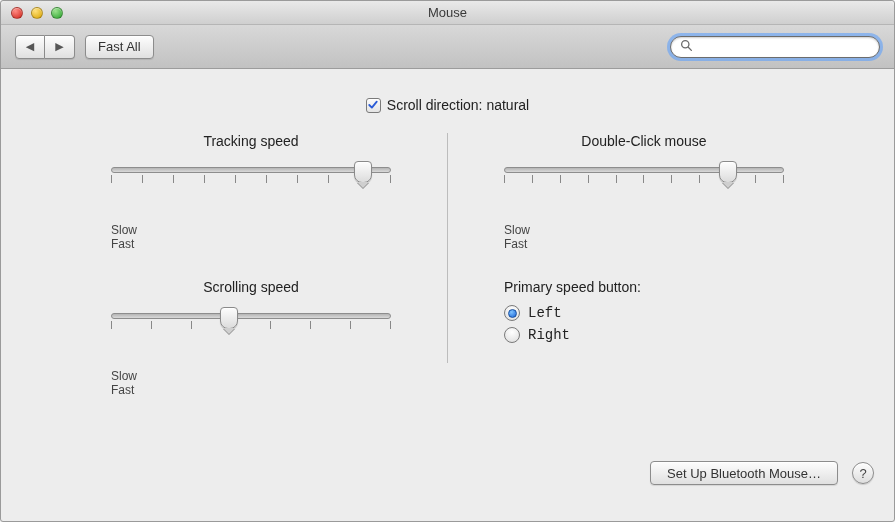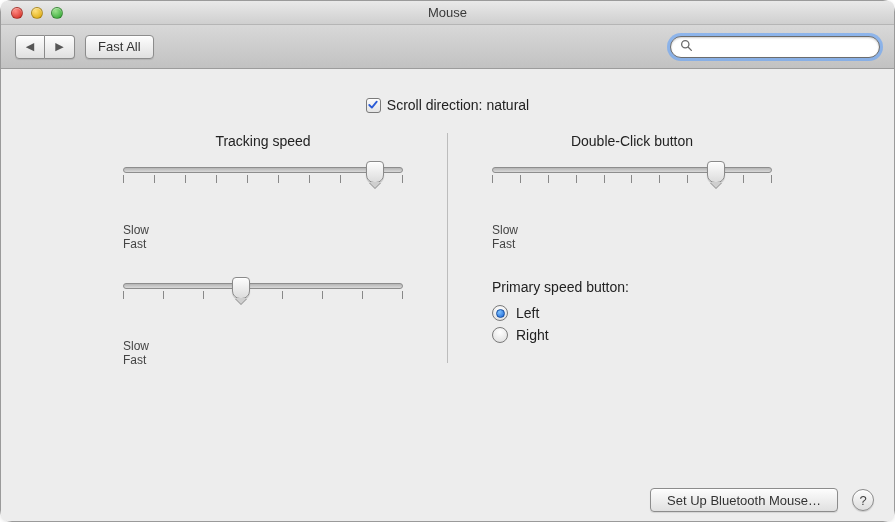--- a/index.html
+++ b/index.html
@@ -8,21 +8,21 @@
     font-size: 13px;
     background: #fff;
     width: 895px;
     height: 522px;
     overflow: hidden;
   }
   .window {
     width: 895px;
     height: 522px;
     border: 1px solid #9a9a9a;
-    border-radius: 12px;
+    border-radius: 3px;
     background: #ededed;
     display: flex;
     flex-direction: column;
     box-shadow: 0 1px 4px rgba(0,0,0,.15);
   }
   
   .titlebar {
     height: 24px;
     background: linear-gradient(#e9e9e9, #cfcfcf);
     border-bottom: 1px solid #b5b5b5;
@@ -119,21 +119,21 @@
     border-radius: 3px;
     background: linear-gradient(#fbfbfb, #e4e4e4);
     display: inline-flex;
     align-items: center; justify-content: center;
     box-shadow: inset 0 1px 0 #fff;
   }
   .checkbox svg { width: 12px; height: 12px; }
   .cols {
     display: flex;
     justify-content: center;
-    gap: 4px;
+    gap: 16px;
     margin-top: 20px;
   }
   .col {
     width: 340px;
     padding: 0 30px;
   }
   .vdiv {
     width: 1px;
     background: #bcbcbc;
     height: 230px;
@@ -197,37 +197,38 @@
     display: flex; justify-content: space-between;
     font-size: 12px; color: #444;
     margin-top: 24px;
     flex-direction: column;
   }
   
   .radio-row {
     display: flex; align-items: center; gap: 8px;
     font-size: 14px; color: #222;
     margin-bottom: 6px;
+    font-family: Liberation Mono, monospace;
   }
   .radio {
     width: 16px; height: 16px; border-radius: 50%;
     border: 1px solid #7a7a7a;
     background: radial-gradient(circle at 50% 30%, #fff, #dcdcdc);
     display: inline-flex; align-items:center; justify-content:center;
   }
   .radio.checked::after {
     content:"";
     width:7px; height:7px; border-radius:50%;
     background: radial-gradient(circle at 35% 30%, #7ec3ff, #1a63d6);
     border:1px solid #164f9f;
   }
   
   .footer {
     position: absolute;
-    right: 20px; bottom: 9px;
+    right: 20px; bottom: 36px;
     display: flex; align-items: center; gap: 14px; justify-content: flex-end;
   }
   .help-btn {
     width: 22px; height: 22px; border-radius: 50%;
     border: 1px solid #8c8c8c;
     background: linear-gradient(#fdfdfd, #dedede);
     display:flex; align-items:center; justify-content:center;
     font-size: 13px; color:#444;
     box-shadow: 0 1px 1px rgba(0,0,0,.15), inset 0 1px 0 #fff;
   }
@@ -300,20 +301,21 @@
               </div>
             <div class="thumb" style="left: 90%;"></div>
           </div>
           <div class="slider-labels">
             <span>Slow</span>
             <span>Fast</span>
           </div>
         </div>
 
         <div class="group">
+          <div class="group-title">Scrolling speed</div>
           <div class="slider">
             <div class="track"></div>
             <div class="ticks">
                 <div class="tick"></div>
                 <div class="tick"></div>
                 <div class="tick"></div>
                 <div class="tick"></div>
                 <div class="tick"></div>
                 <div class="tick"></div>
                 <div class="tick"></div>
@@ -327,21 +329,21 @@
           </div>
         </div>
 
       </div>
 
       <div class="vdiv"></div>
 
       <div class="col">
 
         <div class="group">
-          <div class="group-title">Double-Click button</div>
+          <div class="group-title">Double-Click mouse</div>
           <div class="slider">
             <div class="track"></div>
             <div class="ticks">
                 <div class="tick"></div>
                 <div class="tick"></div>
                 <div class="tick"></div>
                 <div class="tick"></div>
                 <div class="tick"></div>
                 <div class="tick"></div>
                 <div class="tick"></div>

